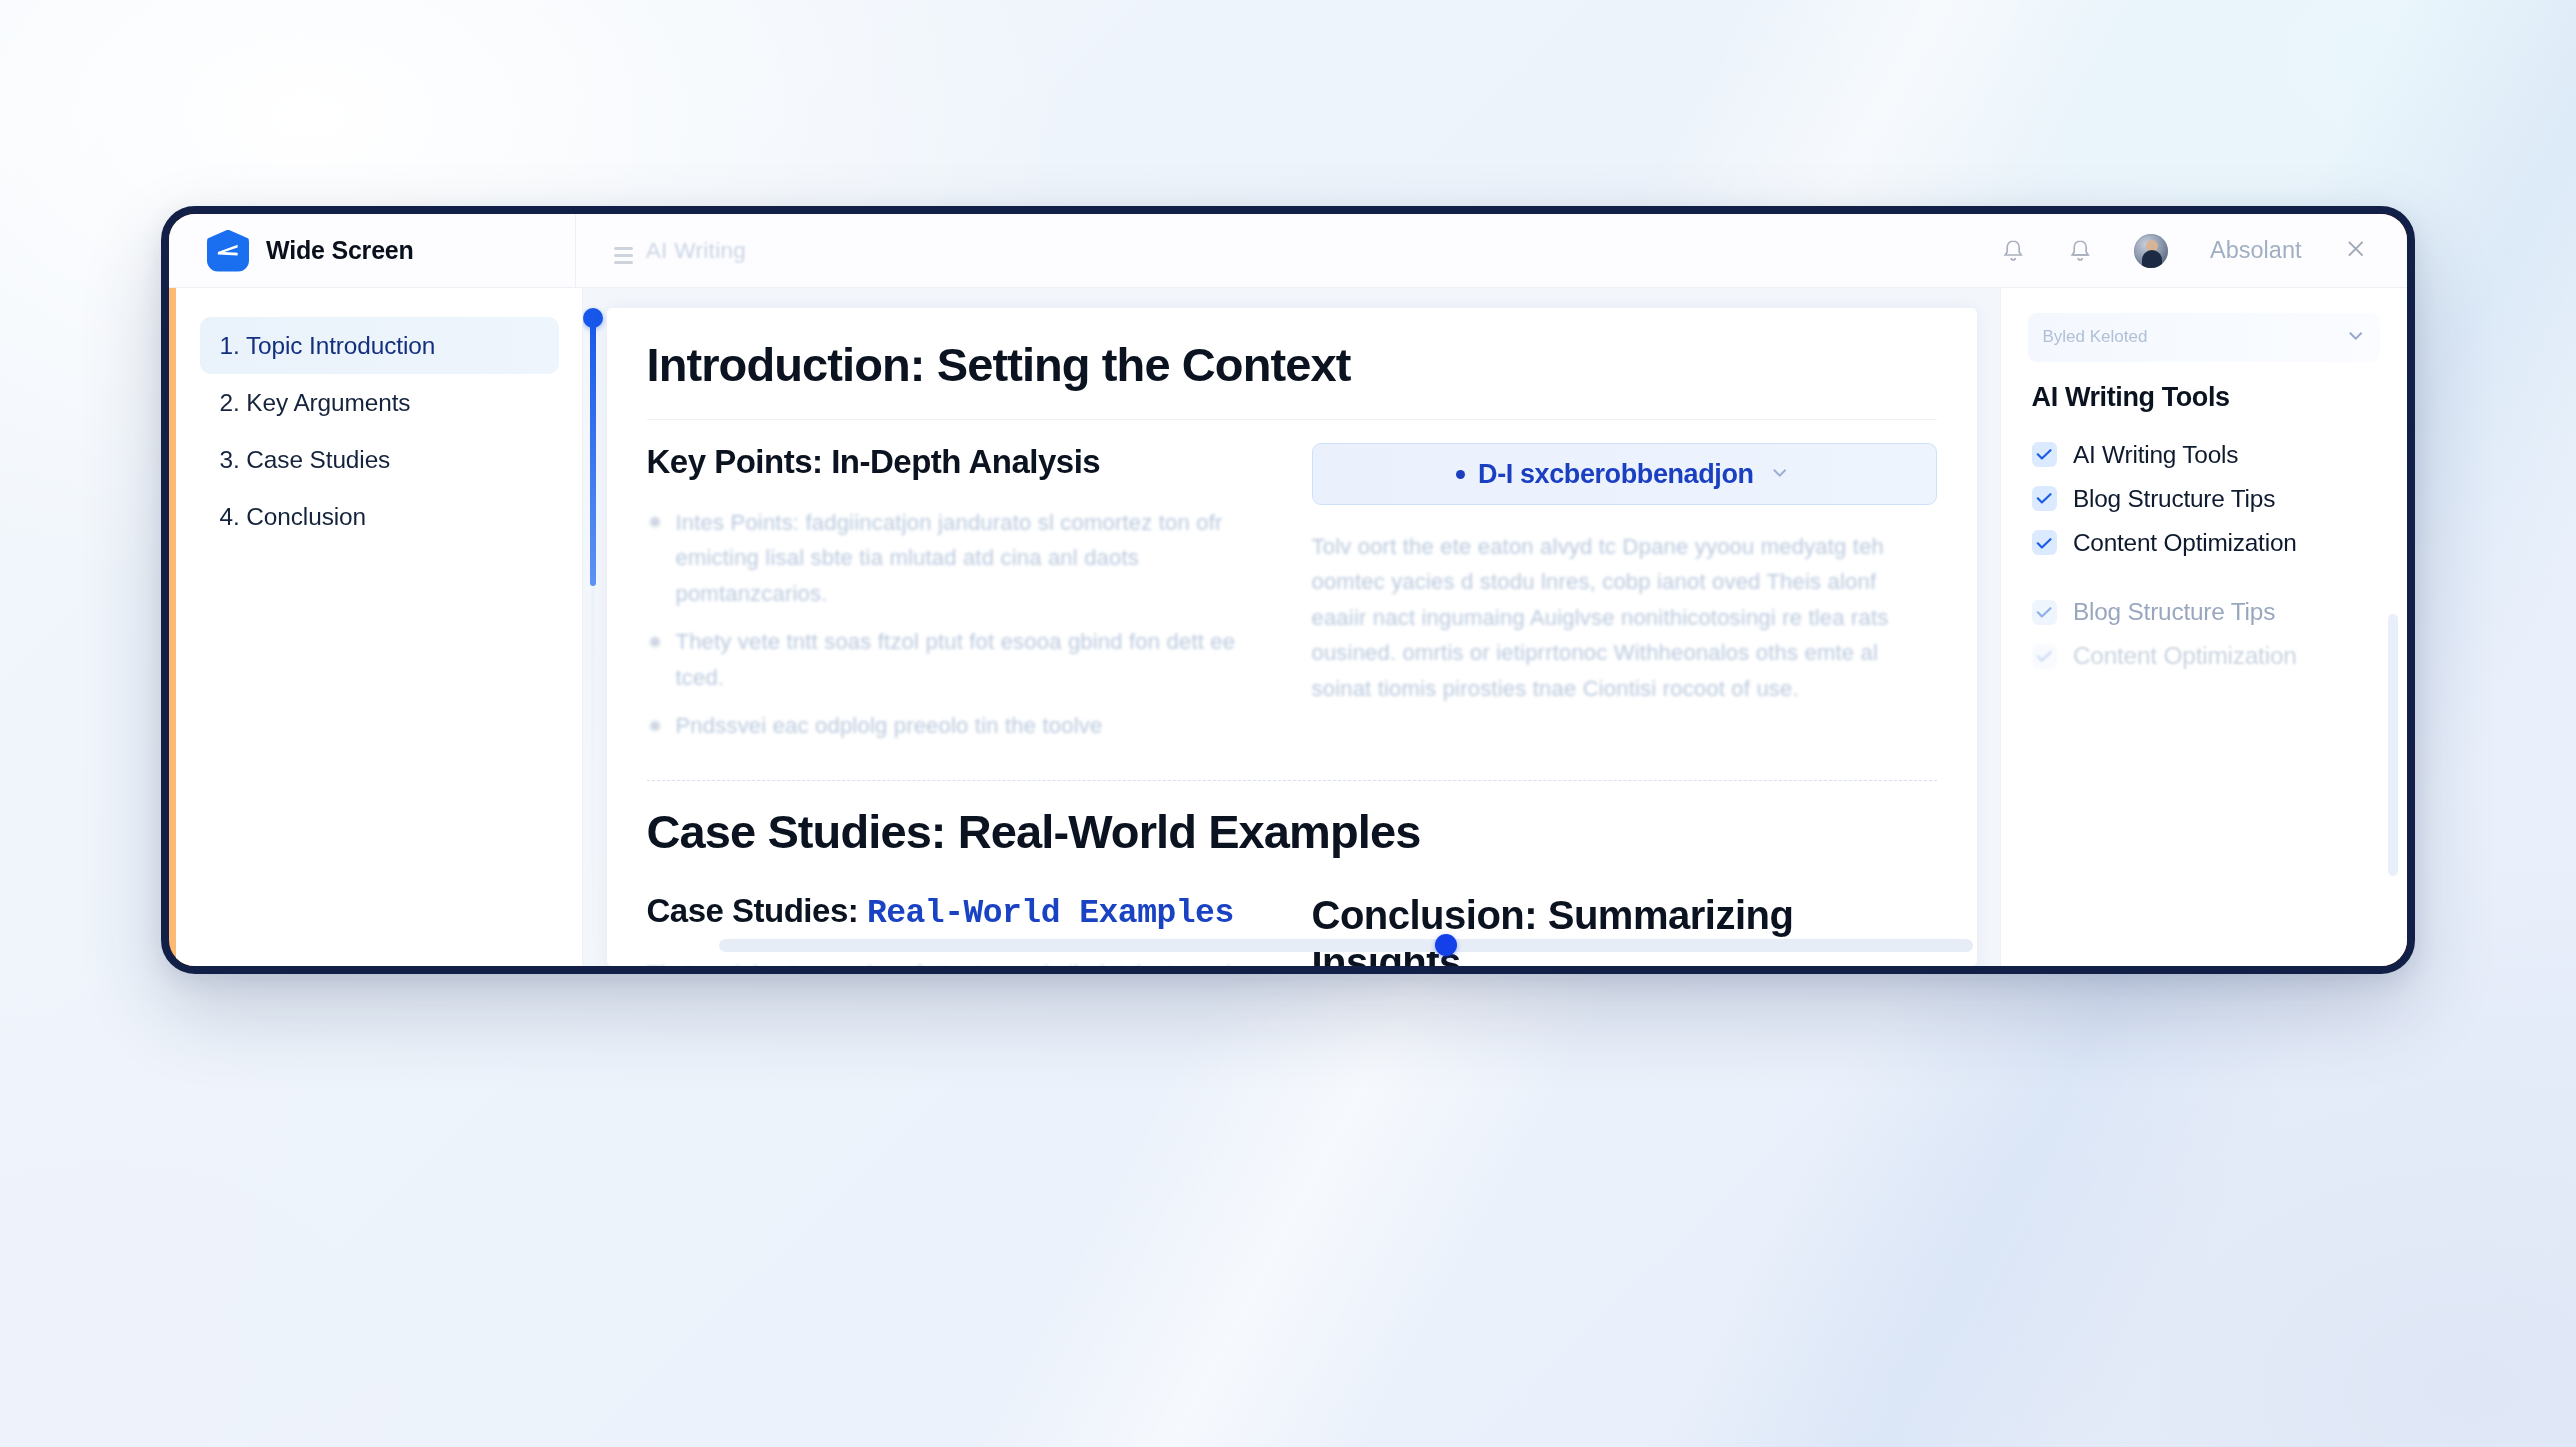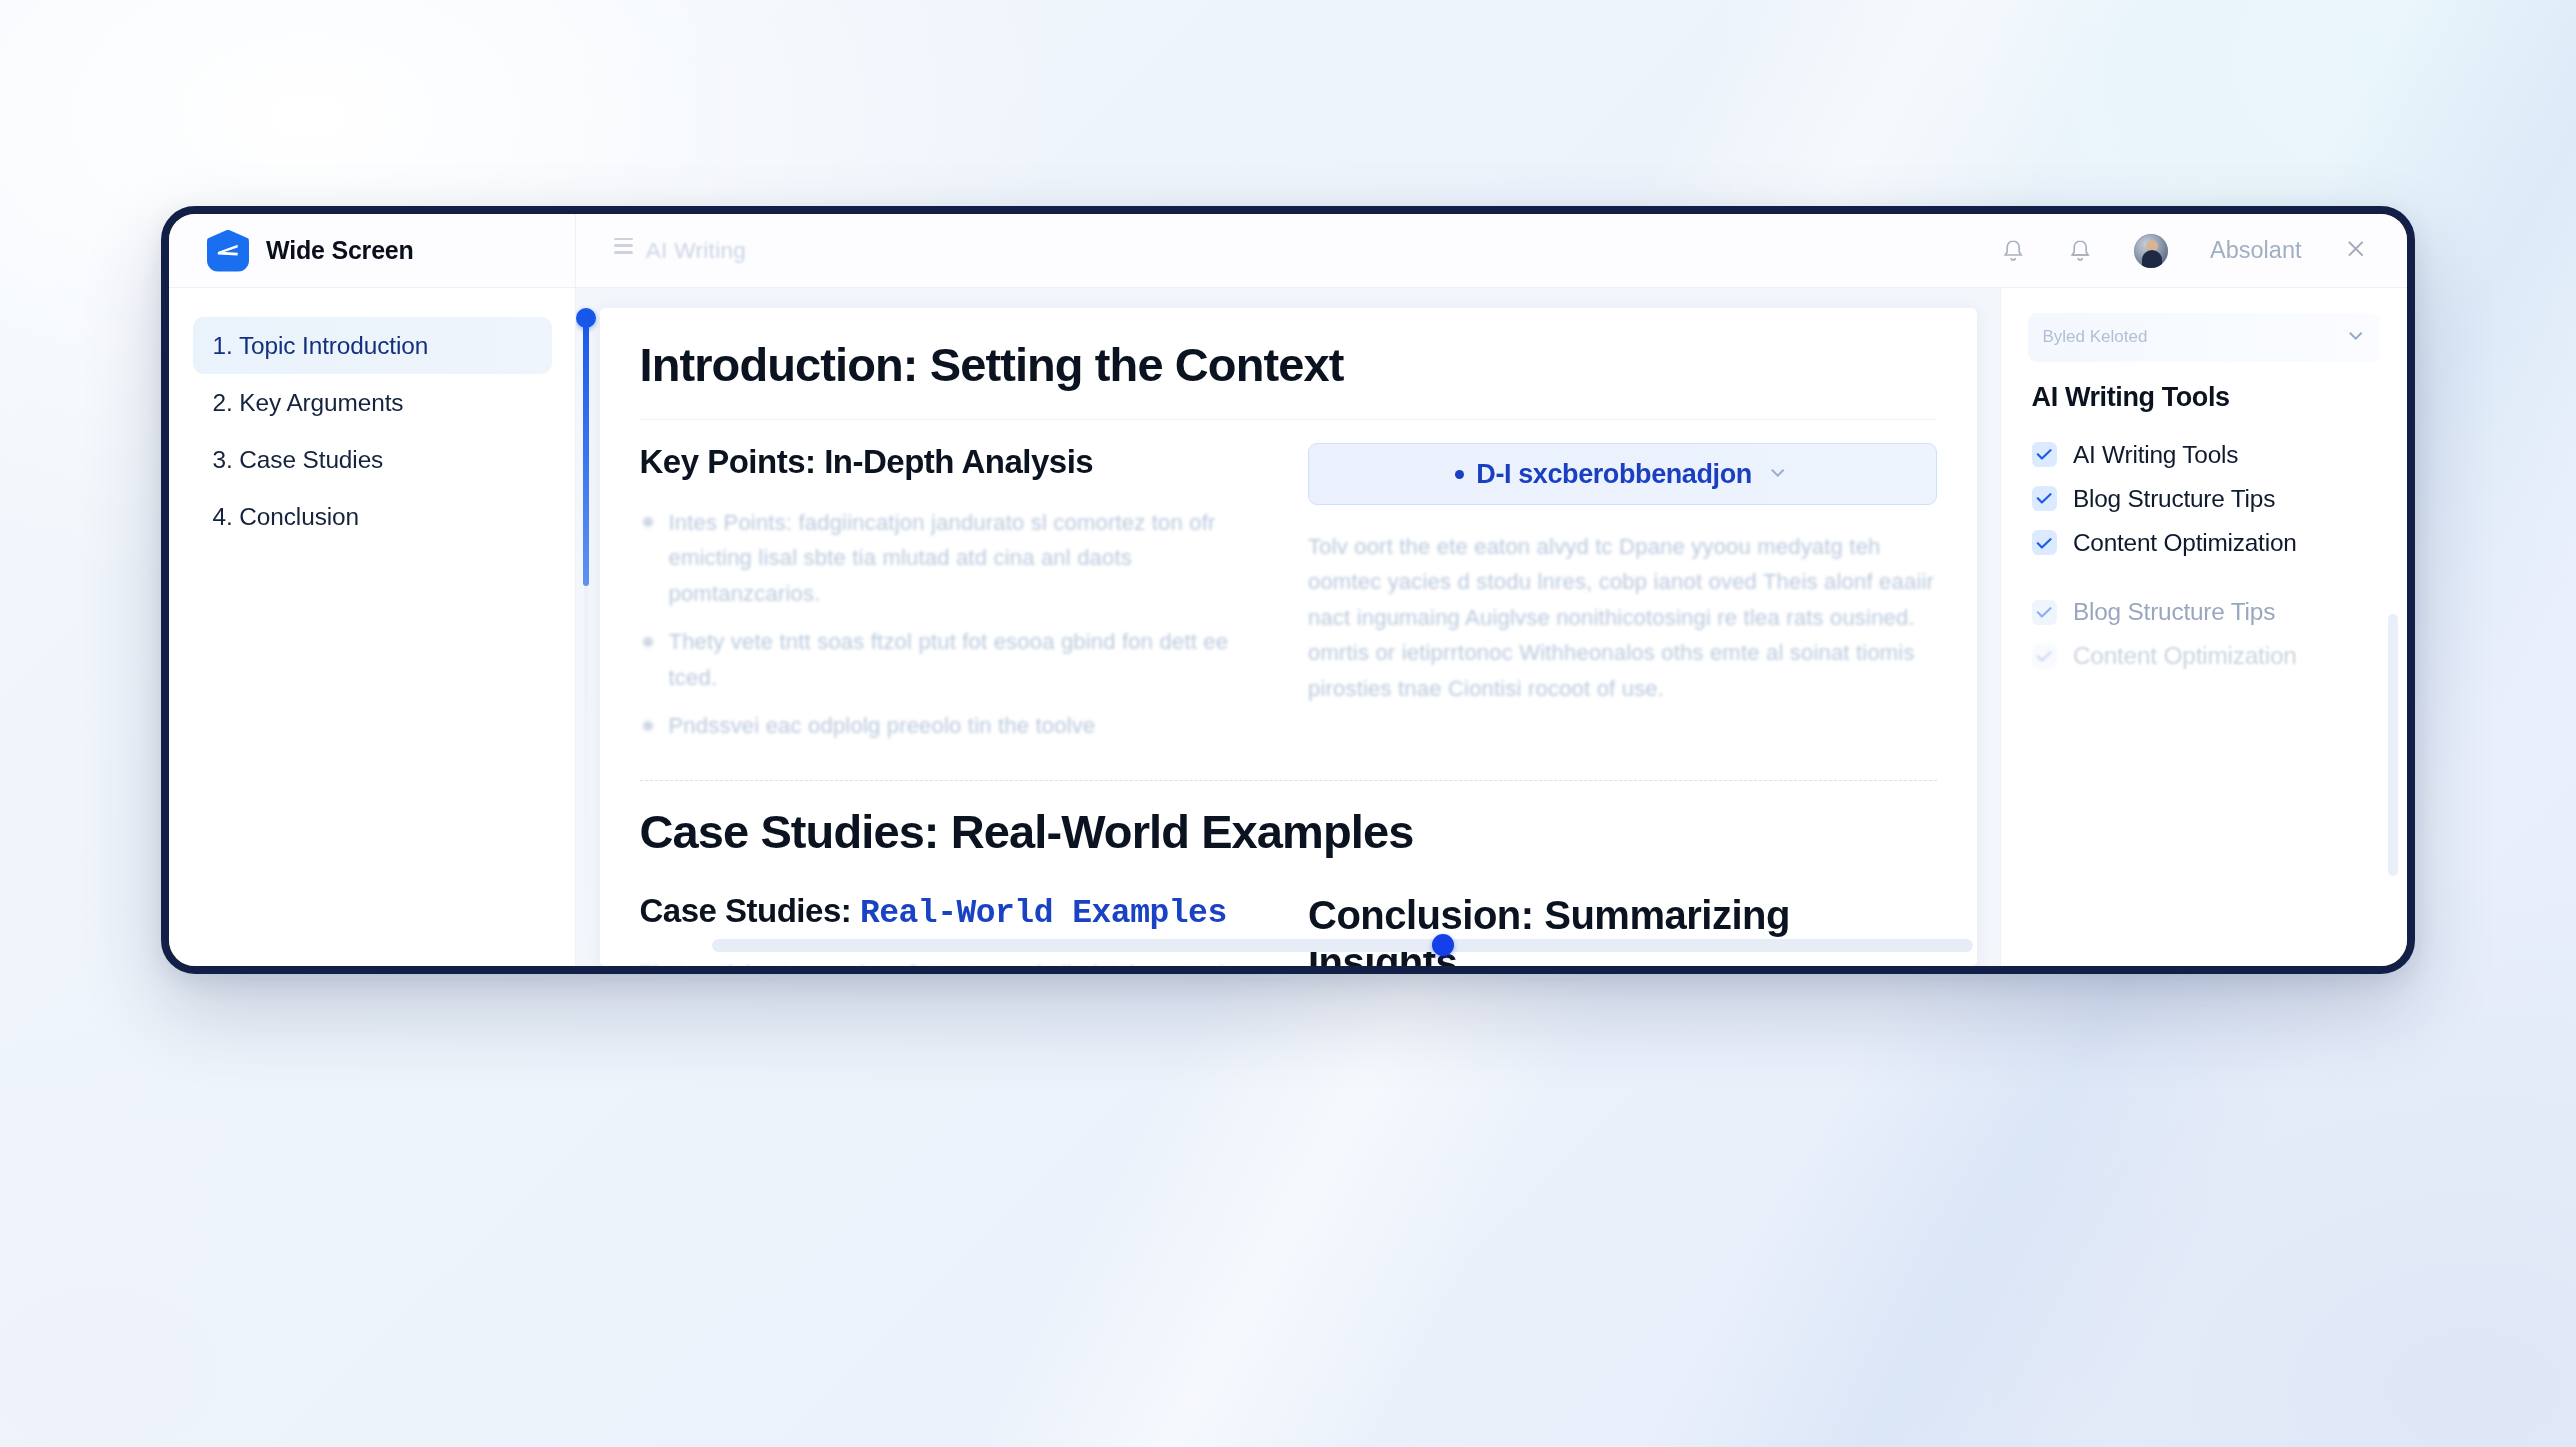--- a/index.html
+++ b/index.html
@@ -80,21 +80,21 @@
     font-size: 25px;
     font-weight: 700;
     color: #0a0f1c;
     letter-spacing: -0.2px;
     white-space: nowrap;
   }
 
   .topbar-mid {
     flex: 1;
     display: flex;
-    align-items: flex-start;
+    align-items: flex-end;
     gap: 12.7px;
     padding-left: 38px;
   }
   .hamburger { display: flex; flex-direction: column; gap: 4.5px; opacity: .30; }
   .hamburger span { display:block; width: 19px; height: 2.4px; background: #64748b; border-radius: 1.8px; }
   .tab-ghost {
     font-size: 22.6px;
     color: #9fb2cc;
     opacity: .52;
     filter: blur(0.8px);
@@ -138,20 +138,21 @@
   .body-row { flex: 1; display: flex; min-height: 0; position: relative; }
 
   
   .sidebar {
     width: 407px;
     min-width: 407px;
     background: #ffffff;
     border-right: 0.9px solid #eef2f7;
     padding: 29px 23.5px 0 23.5px;
     position: relative;
+    margin-left: 7px;
   }
   .nav-item {
     font-size: 24.4px;
     color: #15233c;
     padding: 14.5px 20px;
     border-radius: 11px;
     white-space: nowrap;
     letter-spacing: -0.1px;
   }
   .nav-item.active {

